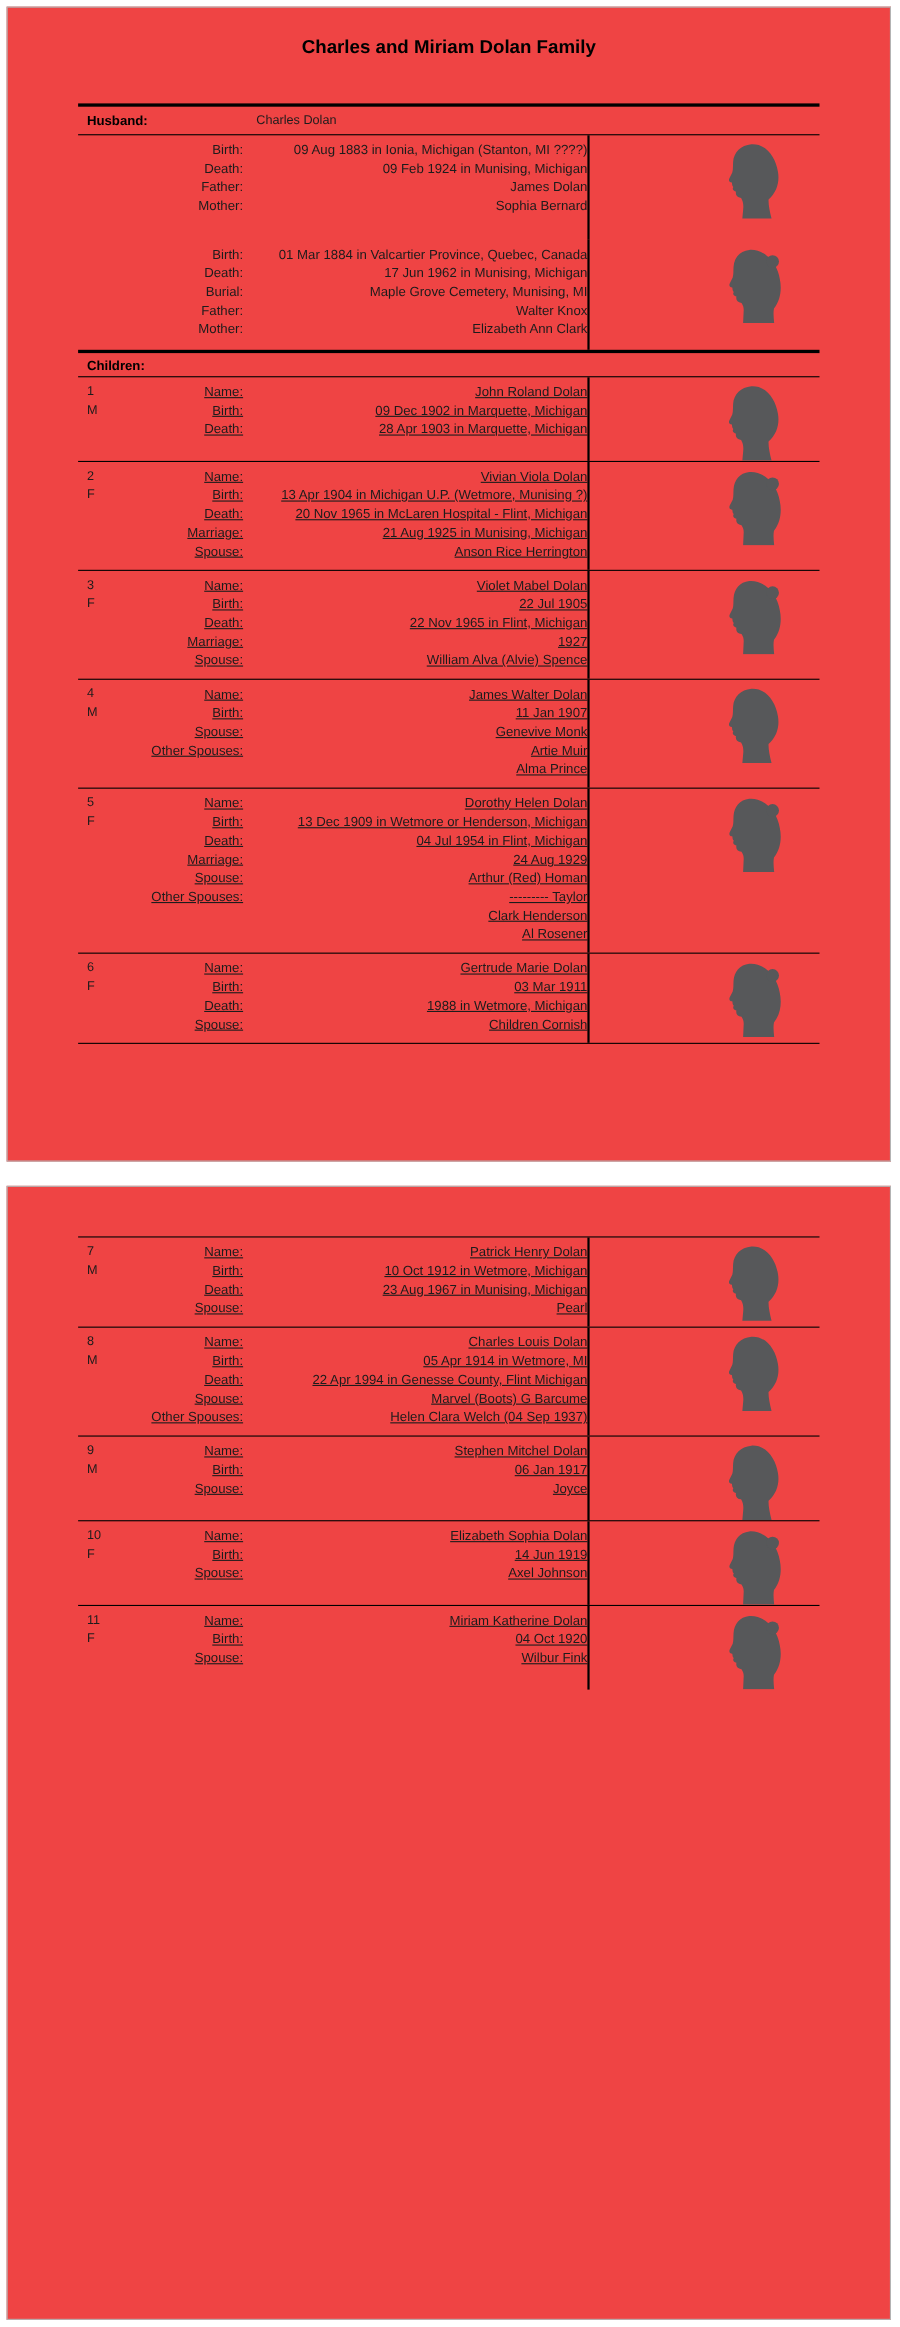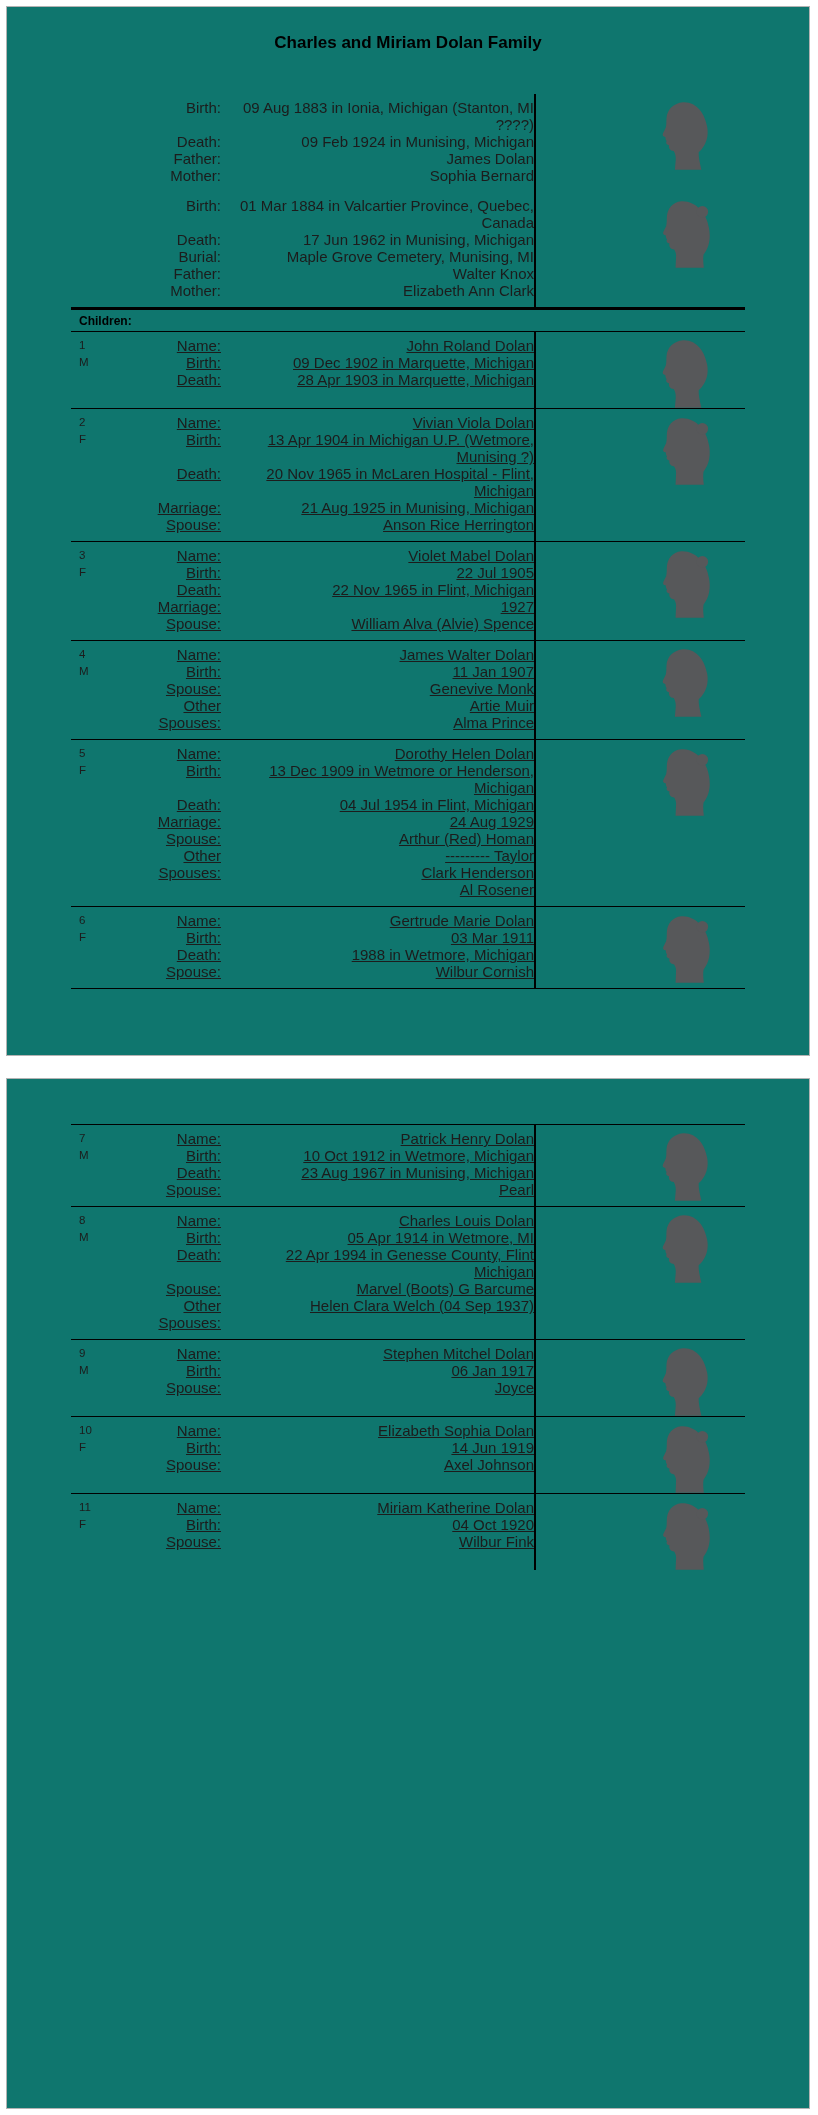--- a/index.html
+++ b/index.html
@@ -3,21 +3,21 @@
 <meta charset="utf-8">
 <style>
   * { box-sizing: border-box; }
   html,body { margin:0; padding:0; background:#ffffff; }
   body {
     width:818px; height:2115px; position:relative;
     font-family:"Liberation Sans","DejaVu Sans",sans-serif;
     color:#1c1c1c;
   }
   .page {
-    width:804px; margin-left:6px; background:#0f766e;
+    width:804px; margin-left:6px; background:#ef4444;
     border:1px solid #b3b3b3; position:relative;
   }
   .page-1 { margin-top:6px; height:1050px; }
   .page-gap { height:22px; }
   .page-2 { height:1031px; }
   .content { margin:0 64px; width:674px; }
 
   .doc-title {
     margin:26px 0 0 0; text-align:center;
     font-size:17px; font-weight:bold; line-height:20px; color:#000;
@@ -32,21 +32,21 @@
   .bar.slim { height:25px; }
   .bar-label {
     font-weight:bold; font-size:12px; padding-left:8px; width:162px;
     flex:0 0 162px; color:#000;
   }
   .bar-value { font-size:11.5px; }
 
   
   .details { display:flex; align-items:stretch; }
   .rows { flex:0 0 463px; width:463px; padding:5px 0 8px 0; }
-  .detail-row { display:flex; font-size:15px; line-height:17px; }
+  .detail-row { display:flex; font-size:12px; line-height:17px; }
   .lbl { flex:0 0 160px; width:160px; text-align:right; padding-right:10px; }
   .vals { flex:1 1 auto;text-align:right; }
   .val { line-height:17px; }
   .couple-details.h { min-height:95px; }
   .couple-details.w { min-height:100px; }
 
   .photo-cell {
     flex:1 1 auto; border-left:2px solid #000;
     display:flex; justify-content:center; align-items:flex-start;
     padding-top:6px;
@@ -67,20 +67,24 @@
   .notes-bar .bar-label { width:300px; flex:0 0 300px; }
 </style>
 </head>
 <body>
 
 <div class="page page-1">
   <div class="content">
     <h1 class="doc-title">Charles and Miriam Dolan Family</h1>
 
     <div class="husband-block" id="husband-mount">
+        <div class="bar">
+          <span class="bar-label">Husband:</span>
+          <span class="bar-value">Charles Dolan</span>
+        </div>
         <div class="details couple-details h">
           <div class="rows couple-rows">
             <div class="detail-row">
               <span class="lbl">Birth:</span>
               <span class="vals">
                 <div class="val">09 Aug 1883 in Ionia, Michigan (Stanton, MI ????)</div>
               </span>
             </div>
             <div class="detail-row">
               <span class="lbl">Death:</span>
@@ -384,21 +388,21 @@
             </div>
             <div class="detail-row">
               <span class="lbl">Death:</span>
               <span class="vals">
                 <div class="val">1988 in Wetmore, Michigan</div>
               </span>
             </div>
             <div class="detail-row">
               <span class="lbl">Spouse:</span>
               <span class="vals">
-                <div class="val">Wilbur Cornish</div>
+                <div class="val">Children Cornish</div>
               </span>
             </div>
           </div>
           <div class="photo-cell">
             <span class="sil"><svg width="54" height="70" viewBox="0 0 56 72">
                 <path fill="#57585a" d="M24 3 C15 4 9.8 10.5 9.2 19 C8.9 23 9.3 26 8.4 29 L5.6 34.6 C4.7 36.7 5.6 38.2 8 38.4 C8.4 40.2 8.1 41.4 9.4 42.6 C8.3 44 8.8 46.4 11.9 47 C11.2 50 12.7 52.6 16.7 53 C18.4 55.4 19 58 18.7 61 L18.2 72 L47.5 72 C47 67 46.5 62.5 47.3 58.3 C53.5 50.5 54.8 40 52.8 30.5 C50.5 15 38.5 2 24 3 Z"></path>
                 <circle fill="#57585a" cx="46" cy="14" r="6"></circle>
               </svg></span>
           </div>
         </div>

